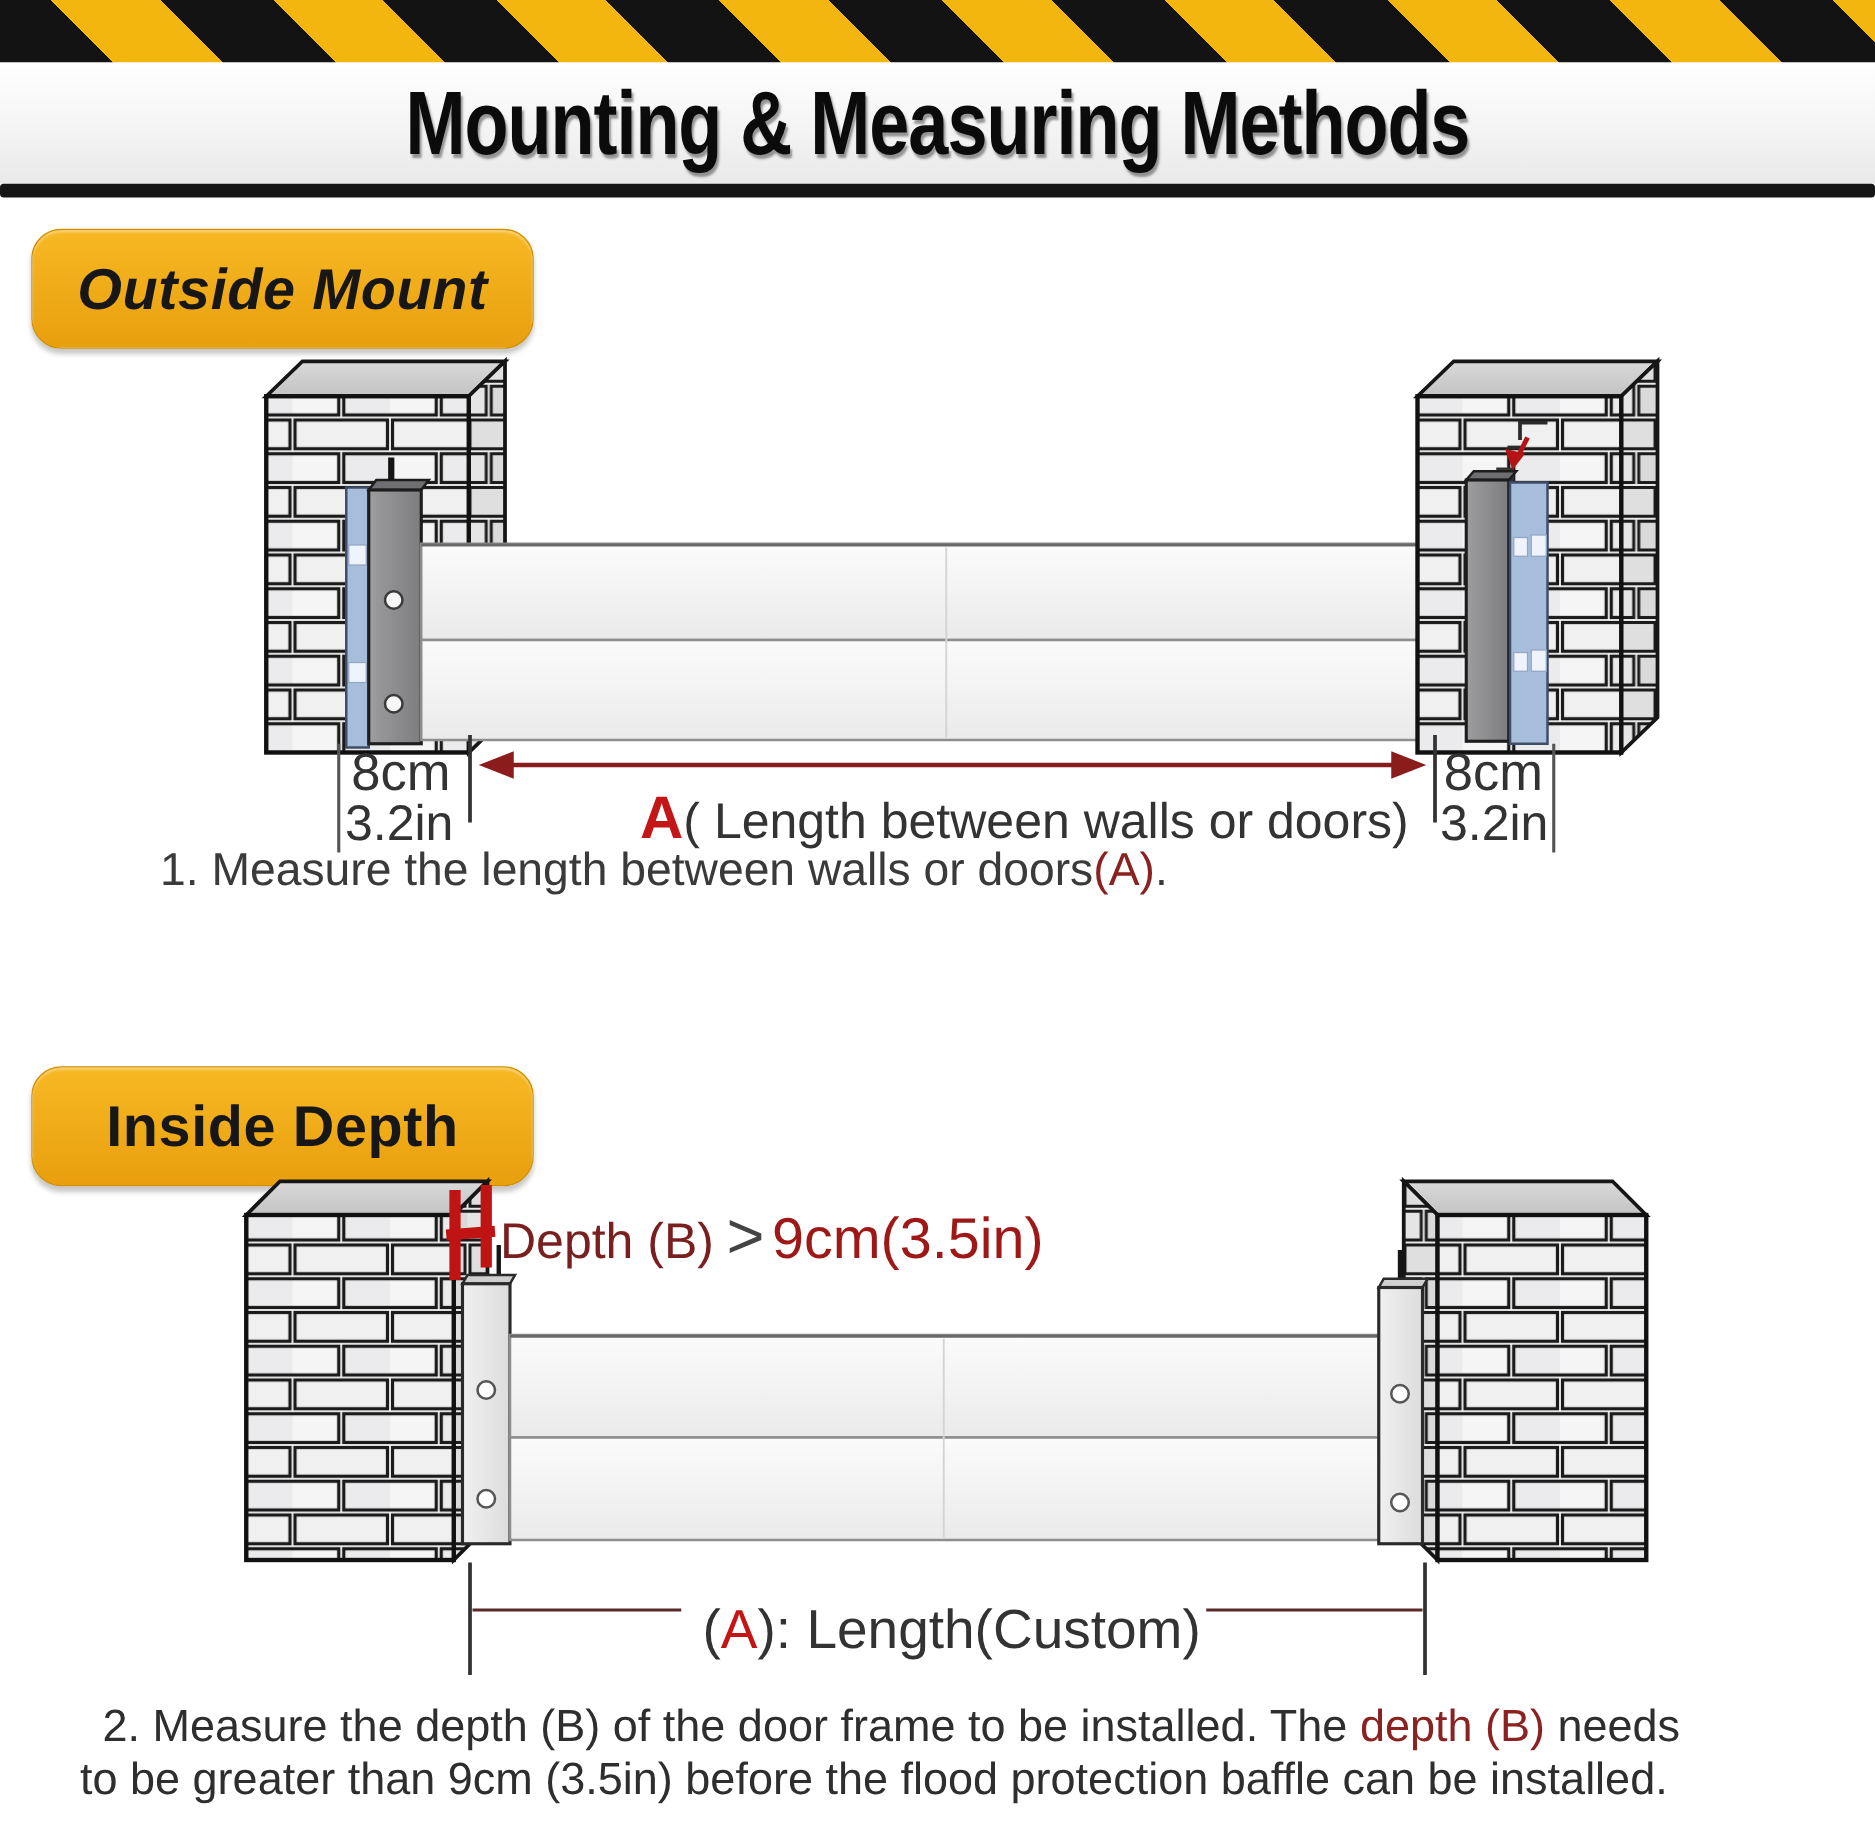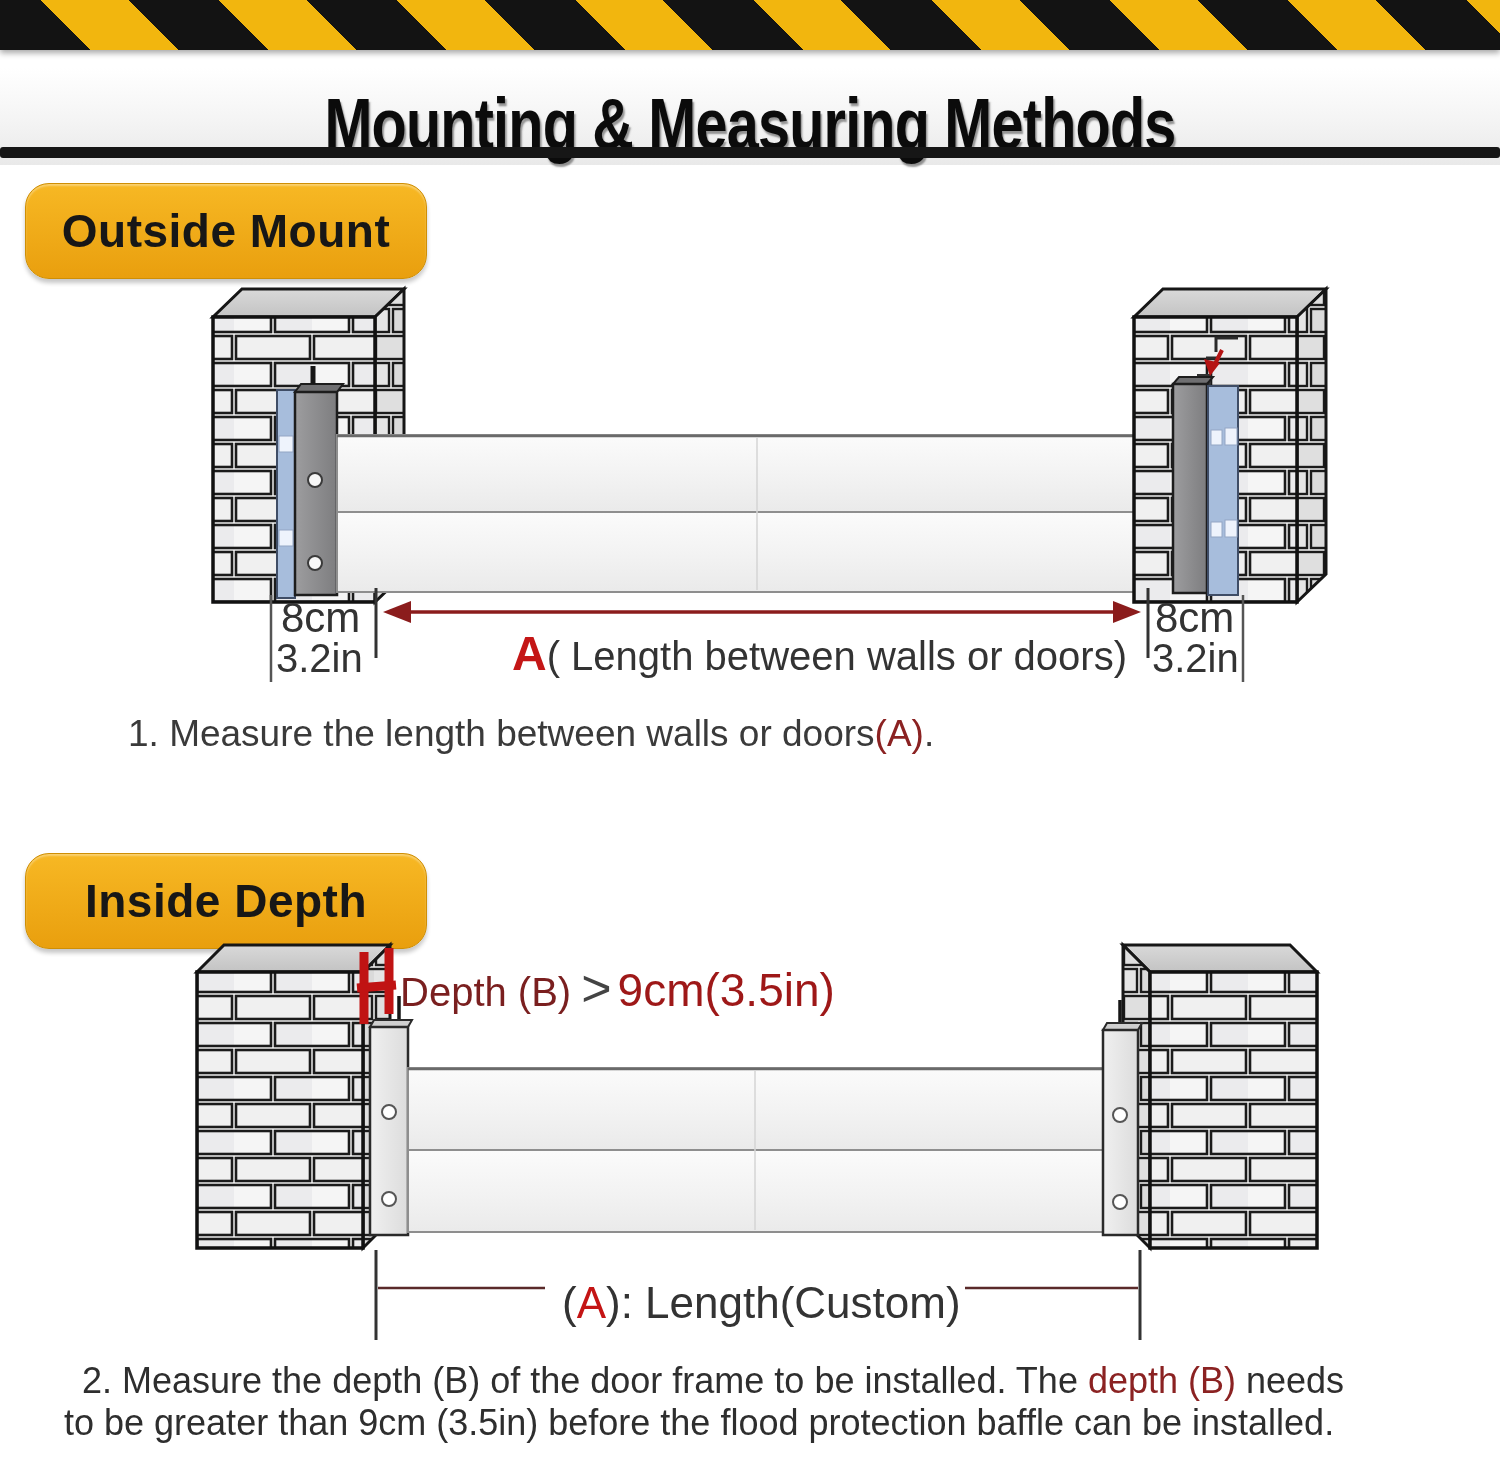--- a/index.html
+++ b/index.html
@@ -5,46 +5,46 @@
   html,body{margin:0;padding:0;background:#ffffff;}
   .page{position:relative;width:1500px;height:1475px;background:#ffffff;overflow:hidden;
         font-family:"Liberation Sans",sans-serif;}
 
   
   .hazard{position:absolute;left:0;top:0;width:1500px;height:50px;
     background:repeating-linear-gradient(45deg,#131313 0 64px,#f2b60e 64px 126px);
     box-shadow:0 3px 6px rgba(0,0,0,.35);}
   .title-band{position:absolute;left:0;top:50px;width:1500px;height:97px;
     background:linear-gradient(180deg,#ffffff 0%,#f4f4f4 55%,#e9e9e9 100%);
-    display:flex;align-items:flex-end;justify-content:center;margin-top:18px;}
+    display:flex;align-items:center;justify-content:center;}
   .title-band h1{margin:0;font-size:72px;font-weight:bold;color:#0b0b0b;
     letter-spacing:-1px;transform:scaleX(.8);transform-origin:center;
     text-shadow:2px 3px 2px rgba(70,70,70,.55);white-space:nowrap;}
   .divider{position:absolute;left:0;top:147px;width:1500px;height:11px;background:#161616;border-radius:3px;}
 
   
   .badge{position:absolute;left:25px;width:400px;height:94px;border-radius:24px;
     background:linear-gradient(180deg,#f7b824 0%,#efa githa513 55%,#e89d0c 100%);
     background:linear-gradient(180deg,#f7b824 0%,#e99f0e 100%);
     border:1px solid #cf8f05;
     box-shadow:0 4px 4px rgba(0,0,0,.22), inset 0 2px 2px rgba(255,255,255,.35);
     display:flex;align-items:center;justify-content:center;
     font-size:46px;font-weight:bold;color:#171717;letter-spacing:.5px;}
-  .badge-outside{top:183px;}
+  .badge-outside{top:183px;font-style:italic;}
   .badge-inside{top:853px;}
 
   
   .diagram{position:absolute;left:0;width:1500px;display:block;}
   .diagram-outside{top:280px;height:412px;}
   .diagram-inside{top:940px;height:410px;}
   .diagram text{font-family:"Liberation Sans",sans-serif;}
 
   
   .steps{position:absolute;color:#3a3a3a;}
-  .steps-outside{top:712px;left:128px;font-size:37px;line-height:1.2;text-align:right;}
+  .steps-outside{top:674px;left:128px;font-size:37px;line-height:1.2;text-align:right;}
   .steps-outside .line{margin:0 0 16px 0;}
   .steps-inside{top:1340px;left:50px;width:1435px;font-size:36px;line-height:1.17;color:#2e2e2e;}
   .steps-inside .line1{padding-left:48px;}
   .steps-inside .line2{padding-left:32px;margin-top:20px;}
   .steps-inside .line3{padding-left:14px;}
   .hl{color:#8b2222;}
 </style>
 </head>
 <body>
 

